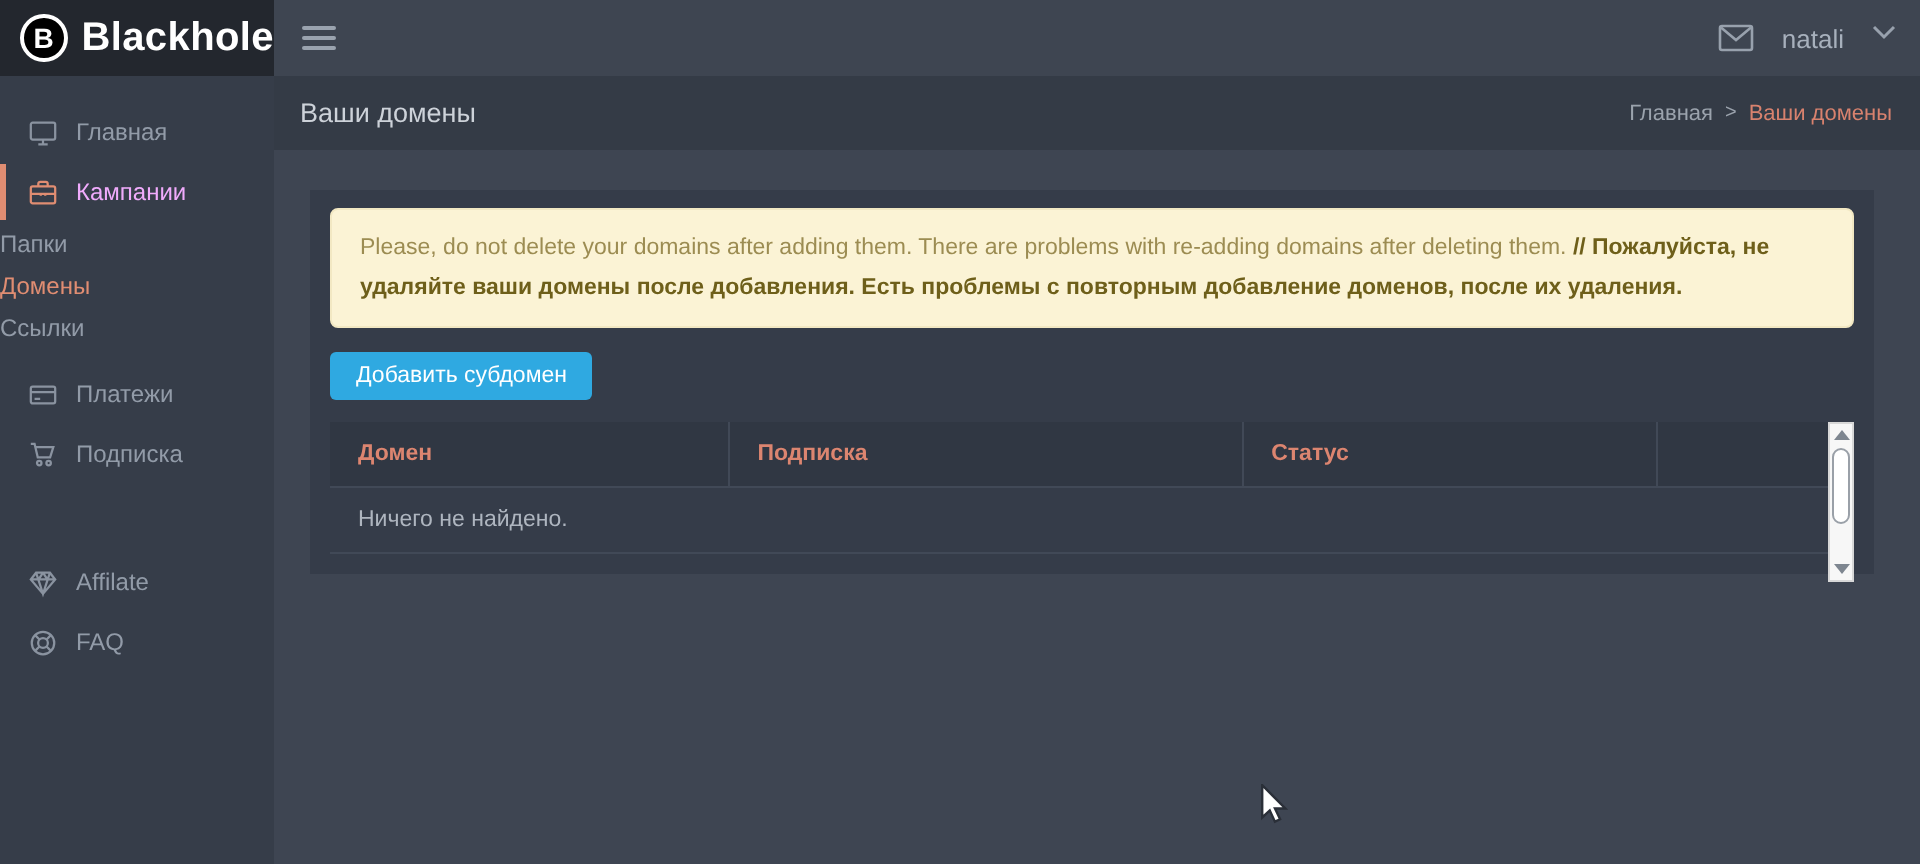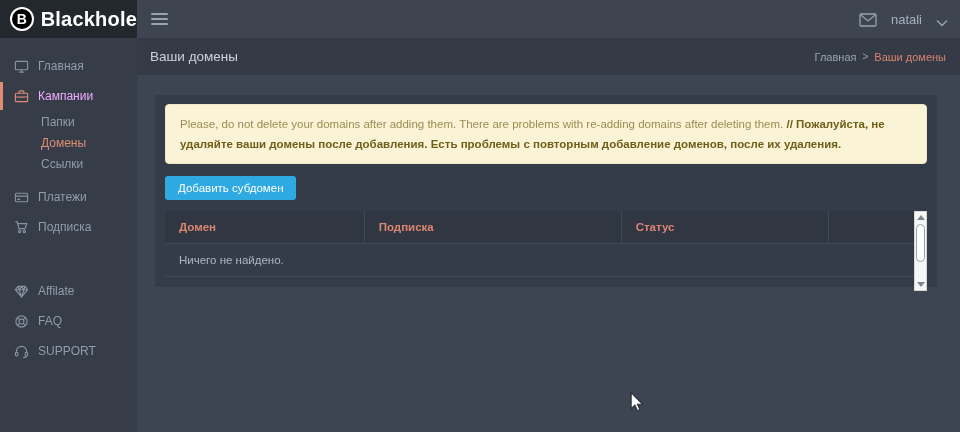--- a/index.html
+++ b/index.html
@@ -11,21 +11,21 @@
     background:#3E4551; display:flex; align-items:center; z-index:5; }
   .brand { width:137px; height:38px; background:#23272E; display:flex;
     align-items:center; gap:7px; padding-left:10px; flex-shrink:0; }
   .logo-circle { width:24px; height:24px; border-radius:50%; background:#000;
     border:2px solid #fff; color:#fff; font-weight:bold; font-size:14px;
     display:flex; align-items:center; justify-content:center; }
   .brand-name { color:#fff; font-weight:bold; font-size:20px; letter-spacing:.2px;text-align:center; }
   .hamburger { margin-left:10px; cursor:pointer; padding:4px; }
   .hamburger span { display:block; width:17px; height:2px; background:#9AA3AF;
     margin:3px 0; border-radius:1px; }
-  .topbar-right { margin-left:auto; display:flex; align-items:flex-end; gap:14px;
+  .topbar-right { margin-left:auto; display:flex; align-items:flex-start; gap:14px;
     padding-right:12px; color:#9AA3B0; }
   .mail-icon { color:#98A1AD; display:flex; }
   .username { font-size:13px; color:#A7B0BC; }
   .chevron { color:#98A1AD; display:flex; }
 
   
   .titlebar { position:absolute; top:38px; left:137px; right:0; height:37px;
     background:#343B46; display:flex; align-items:center;
     padding:0 14px 0 13px;justify-content:flex-end; }
   .page-title { color:#CDD2D9; font-size:13.5px; }
@@ -36,21 +36,21 @@
 
   
   .sidebar { position:absolute; top:38px; left:0; width:137px; bottom:0;
     background:#363D49; padding-top:14px; }
   .side-item { display:flex; align-items:center; gap:9px; height:28px;
     padding-left:10px; color:#929BA8; font-size:12px; cursor:pointer;
     border-left:3px solid transparent; margin-bottom:2px; }
   .side-item .sicon { display:flex; color:#8A93A0; width:16px; justify-content:center; }
   .side-item.active { color:#f0abfc; border-left:3px solid #E08D72; }
   .side-item.active .sicon { color:#E08D72; }
-  .side-sub { display:block; height:21px; line-height:21px; padding-left:41px;
+  .side-sub { display:block; height:21px; line-height:21px; 
     color:#929BA8; font-size:12px; cursor:pointer; }
   .side-sub.active { color:#E08D72; }
   .gap-sm { height:8px; } .gap-lg { height:34px; }
 
   
   .content { position:absolute; top:75px; left:137px; right:0; bottom:0;
     background:#3E4552; }
   .panel { position:absolute; top:20px; left:18px; right:23px; height:192px;
     background:#353C49; padding:9px 10px; }
 
@@ -191,31 +191,20 @@
     <span class="sicon">
       <svg width="15" height="15" viewBox="0 0 16 16" fill="none" stroke="currentColor" stroke-width="1.2">
         <circle cx="8" cy="8" r="6"></circle>
           <circle cx="8" cy="8" r="2.6"></circle>
         <path d="M3.8 3.8 6.1 6.1M12.2 3.8 9.9 6.1M3.8 12.2 6.1 9.9M12.2 12.2 9.9 9.9"></path>
       </svg>
     </span>
     <span>FAQ</span>
   </div>
 
-  <div class="side-item">
-    <span class="sicon">
-      <svg width="15" height="15" viewBox="0 0 16 16" fill="none" stroke="currentColor" stroke-width="1.2">
-        <path d="M2.5 9.5V8a5.5 5.5 0 0 1 11 0v1.5"></path>
-        <rect x="1.5" y="8.8" width="2.6" height="4" rx="1.1"></rect>
-        <rect x="11.9" y="8.8" width="2.6" height="4" rx="1.1"></rect>
-        <path d="M13.2 12.8c0 1.4-1.8 1.8-3.6 1.8"></path>
-      </svg>
-    </span>
-    <span>SUPPORT</span>
-  </div>
 </div>
 
 <div class="content">
   <div class="panel">
 
     <div class="alert">
       <span>Please, do not delete your domains after adding them. There are problems with re-adding domains after deleting them. </span><b>// Пожалуйста, не удаляйте ваши домены после добавления. Есть проблемы с повторным добавление доменов, после их удаления.</b>
     </div>
 
     <div class="btn-row">

